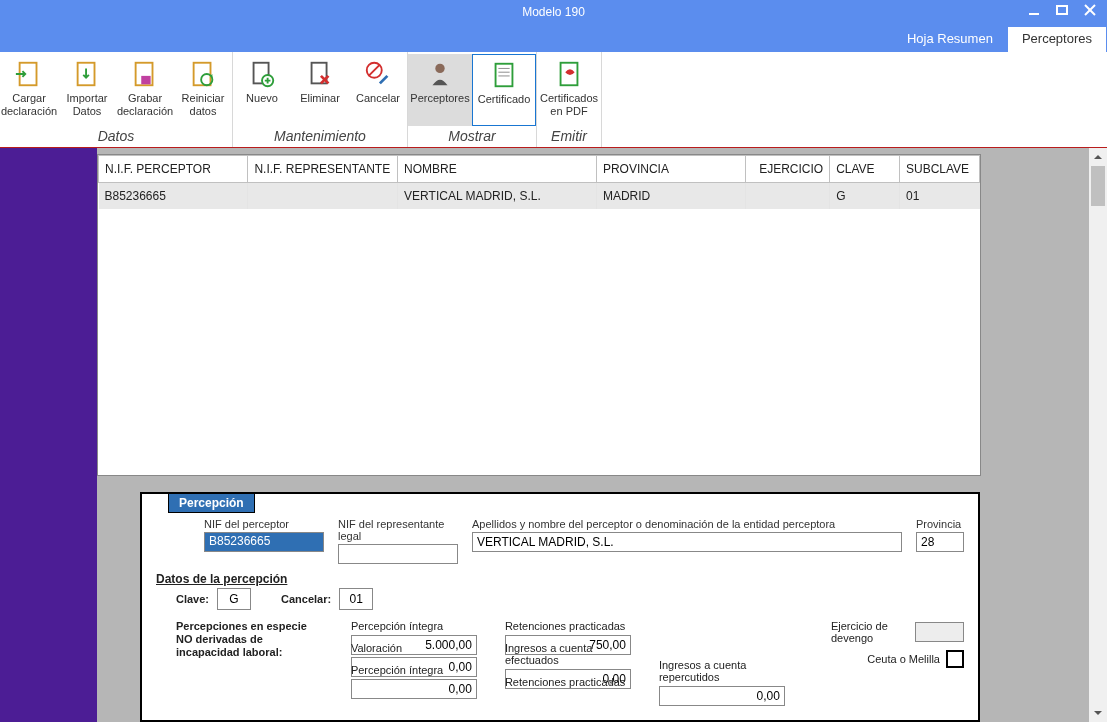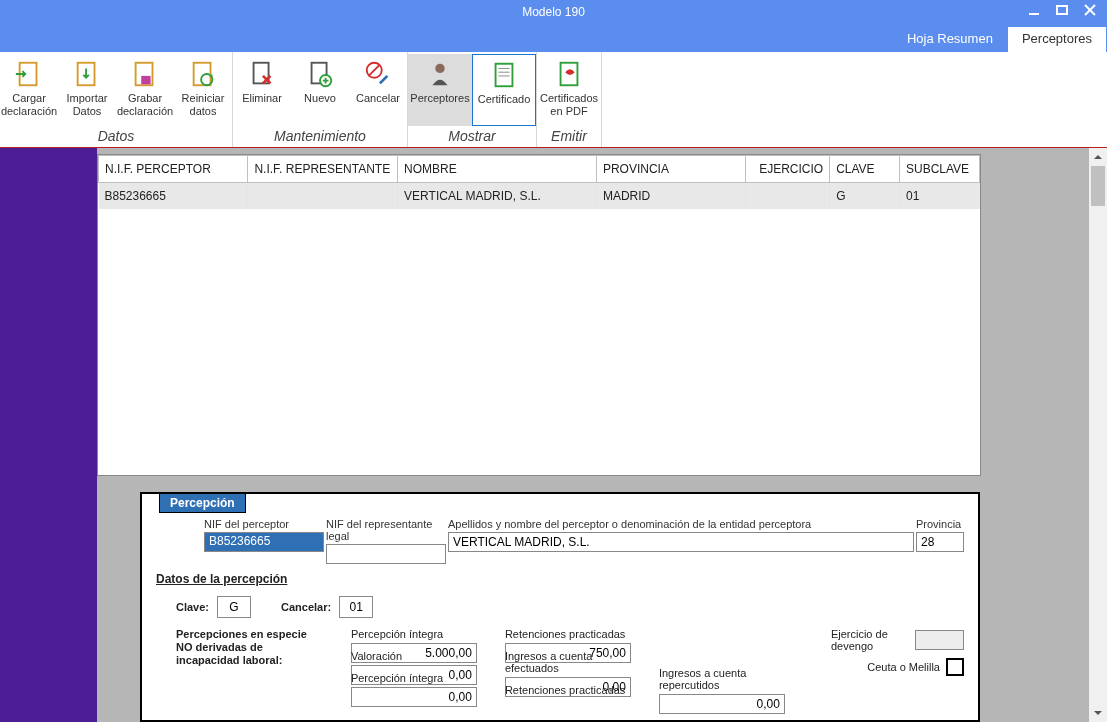--- a/index.html
+++ b/index.html
@@ -39,28 +39,28 @@
   .gridpanel { background: #fff; border: 1px solid #888; position: absolute; left: 0; top: 6px; width: 884px; height: 322px; }
   table.grid { border-collapse: collapse; width: 100%; }
   table.grid th { background: #fff; border: 1px solid #c0c0c0; font-weight: 400; padding: 6px 6px; font-size: 12px; text-align: left; }
   table.grid td { border-left: 1px solid #e4e4e4; border-right: 1px solid #e4e4e4; padding: 6px 6px; font-size: 12px; background: #e8e8e8; }
   table.grid td:first-child { border-left: none; }
   table.grid td:last-child { border-right: none; }
   table.grid th.num { text-align: right; }
 
   
   .formpanel { background: #fff; border: 2px solid #000; position: absolute; left: 43px; top: 344px; width: 840px; height: 230px; padding: 14px 14px; }
-  .sectag { position: absolute; top: -1px; left: 17px; background: #2f6fb3; color: #fff; padding: 2px 10px; font-weight: bold; font-size: 12px; border: 1px solid #000; }
+  .sectag { position: absolute; top: -1px; left: 26px; background: #2f6fb3; color: #fff; padding: 2px 10px; font-weight: bold; font-size: 12px; border: 1px solid #000; }
   .formpanel { padding-top: 24px; }
-  .row { display: flex; gap: 2px; margin-bottom: 8px; padding-left: 48px; }
+  .row { display: flex; gap: 14px; margin-bottom: 8px; padding-left: 48px; }
   .fld { display: flex; flex-direction: column; }
   .fld label { font-size: 11px; color: #333; margin-bottom: 2px; }
   .fld input, .fld .box { border: 1px solid #888; height: 20px; padding: 1px 4px; font-size: 12px; font-family: inherit; background: #fff; }
   .fld .box.sel { background: #2f6fb3; color: #fff; }
-  .datos-h { font-size: 12px; font-weight: bold; text-decoration: underline; margin: 8px 0 10px; }
+  .datos-h { font-size: 12px; font-weight: bold; text-decoration: underline; margin: 8px 0 2px; }
   .kvrow { display: flex; align-items: center; gap: 8px; margin-bottom: 10px; }
   .kvrow b { font-size: 11px; }
   .kvrow input { border: 1px solid #888; height: 22px; width: 34px; text-align: center; font-size: 12px; }
   .grid2 { display: flex; gap: 28px; }
   .leftlbls { width: 210px; padding-left: 20px; }
   .leftlbls .pl { font-size: 11px; font-weight: bold; line-height: 1.2; margin-bottom: 26px; }
   .numcol { width: 126px; }
   .numcol .nh { font-size: 11px; margin-bottom: 3px; }
   .numcol input { width: 126px; border: 1px solid #888; height: 20px; text-align: right; padding: 1px 4px; font-size: 12px; margin-bottom: 5px; }
   .rightside { display: flex; flex-direction: column; gap: 6px; margin-left: 18px; }
@@ -149,34 +149,34 @@
     </div>
     <div class="rgroup-label">Datos</div>
   </div>
 
   <div class="rgroup">
     <div class="rgroup-items">
       <div class="rbtn">
         <span class="ico">
             <svg viewBox="0 0 32 32">
               <rect x="7" y="4" width="16" height="22" fill="none" stroke="#555" stroke-width="2"></rect>
-              <path d="M17 18 l8 8 M25 18 l-8 8" stroke="#d32f2f" stroke-width="3"></path>
-            </svg>
-          </span>
-        <span class="lbl">Eliminar</span>
-      </div>
-      <div class="rbtn">
-        <span class="ico">
-            <svg viewBox="0 0 32 32">
-              <rect x="7" y="4" width="16" height="22" fill="none" stroke="#555" stroke-width="2"></rect>
               <circle cx="22" cy="23" r="6" fill="#fff" stroke="#2e9e3a" stroke-width="2"></circle>
               <path d="M22 20 v6 M19 23 h6" stroke="#2e9e3a" stroke-width="2"></path>
             </svg>
           </span>
         <span class="lbl">Nuevo</span>
+      </div>
+      <div class="rbtn">
+        <span class="ico">
+            <svg viewBox="0 0 32 32">
+              <rect x="7" y="4" width="16" height="22" fill="none" stroke="#555" stroke-width="2"></rect>
+              <path d="M17 18 l8 8 M25 18 l-8 8" stroke="#d32f2f" stroke-width="3"></path>
+            </svg>
+          </span>
+        <span class="lbl">Eliminar</span>
       </div>
       <div class="rbtn">
         <span class="ico">
             <svg viewBox="0 0 32 32">
               <circle cx="12" cy="12" r="8" fill="none" stroke="#d32f2f" stroke-width="2"></circle>
               <line x1="6" y1="18" x2="18" y2="6" stroke="#d32f2f" stroke-width="2"></line>
               <path d="M18 26 l8 -8" stroke="#2f6fb3" stroke-width="3"></path>
             </svg>
           </span>
         <span class="lbl">Cancelar</span>

